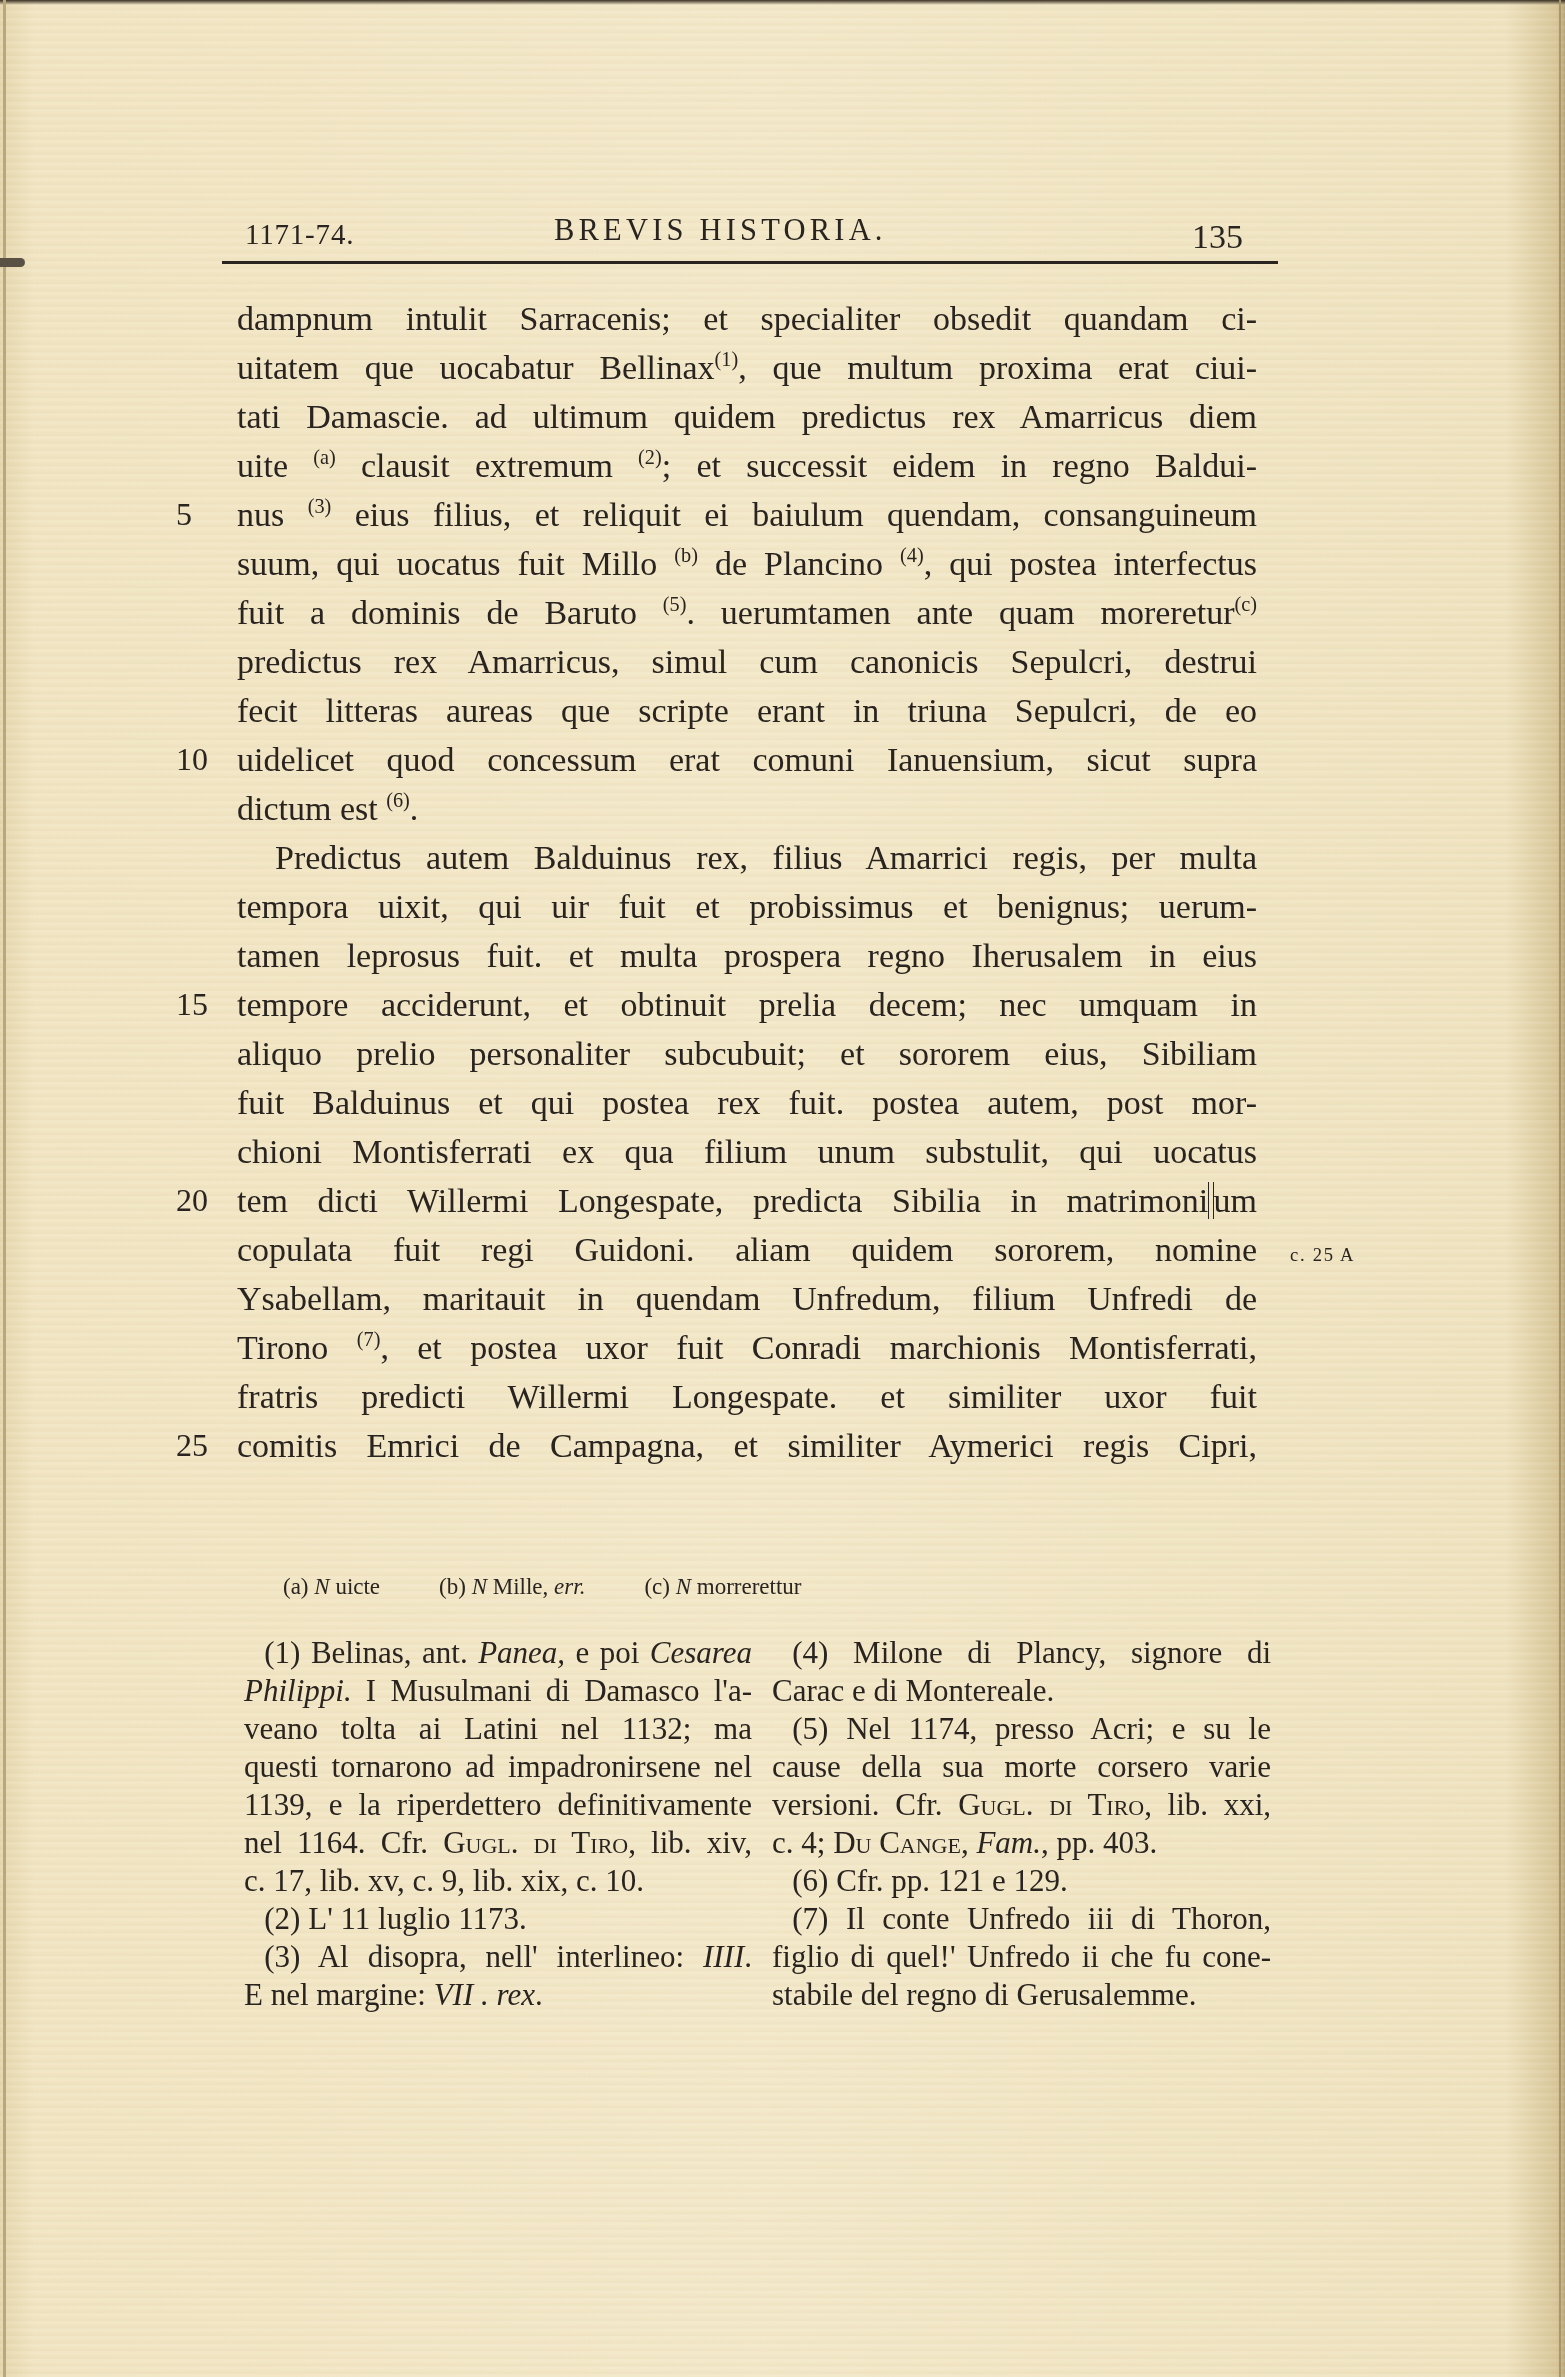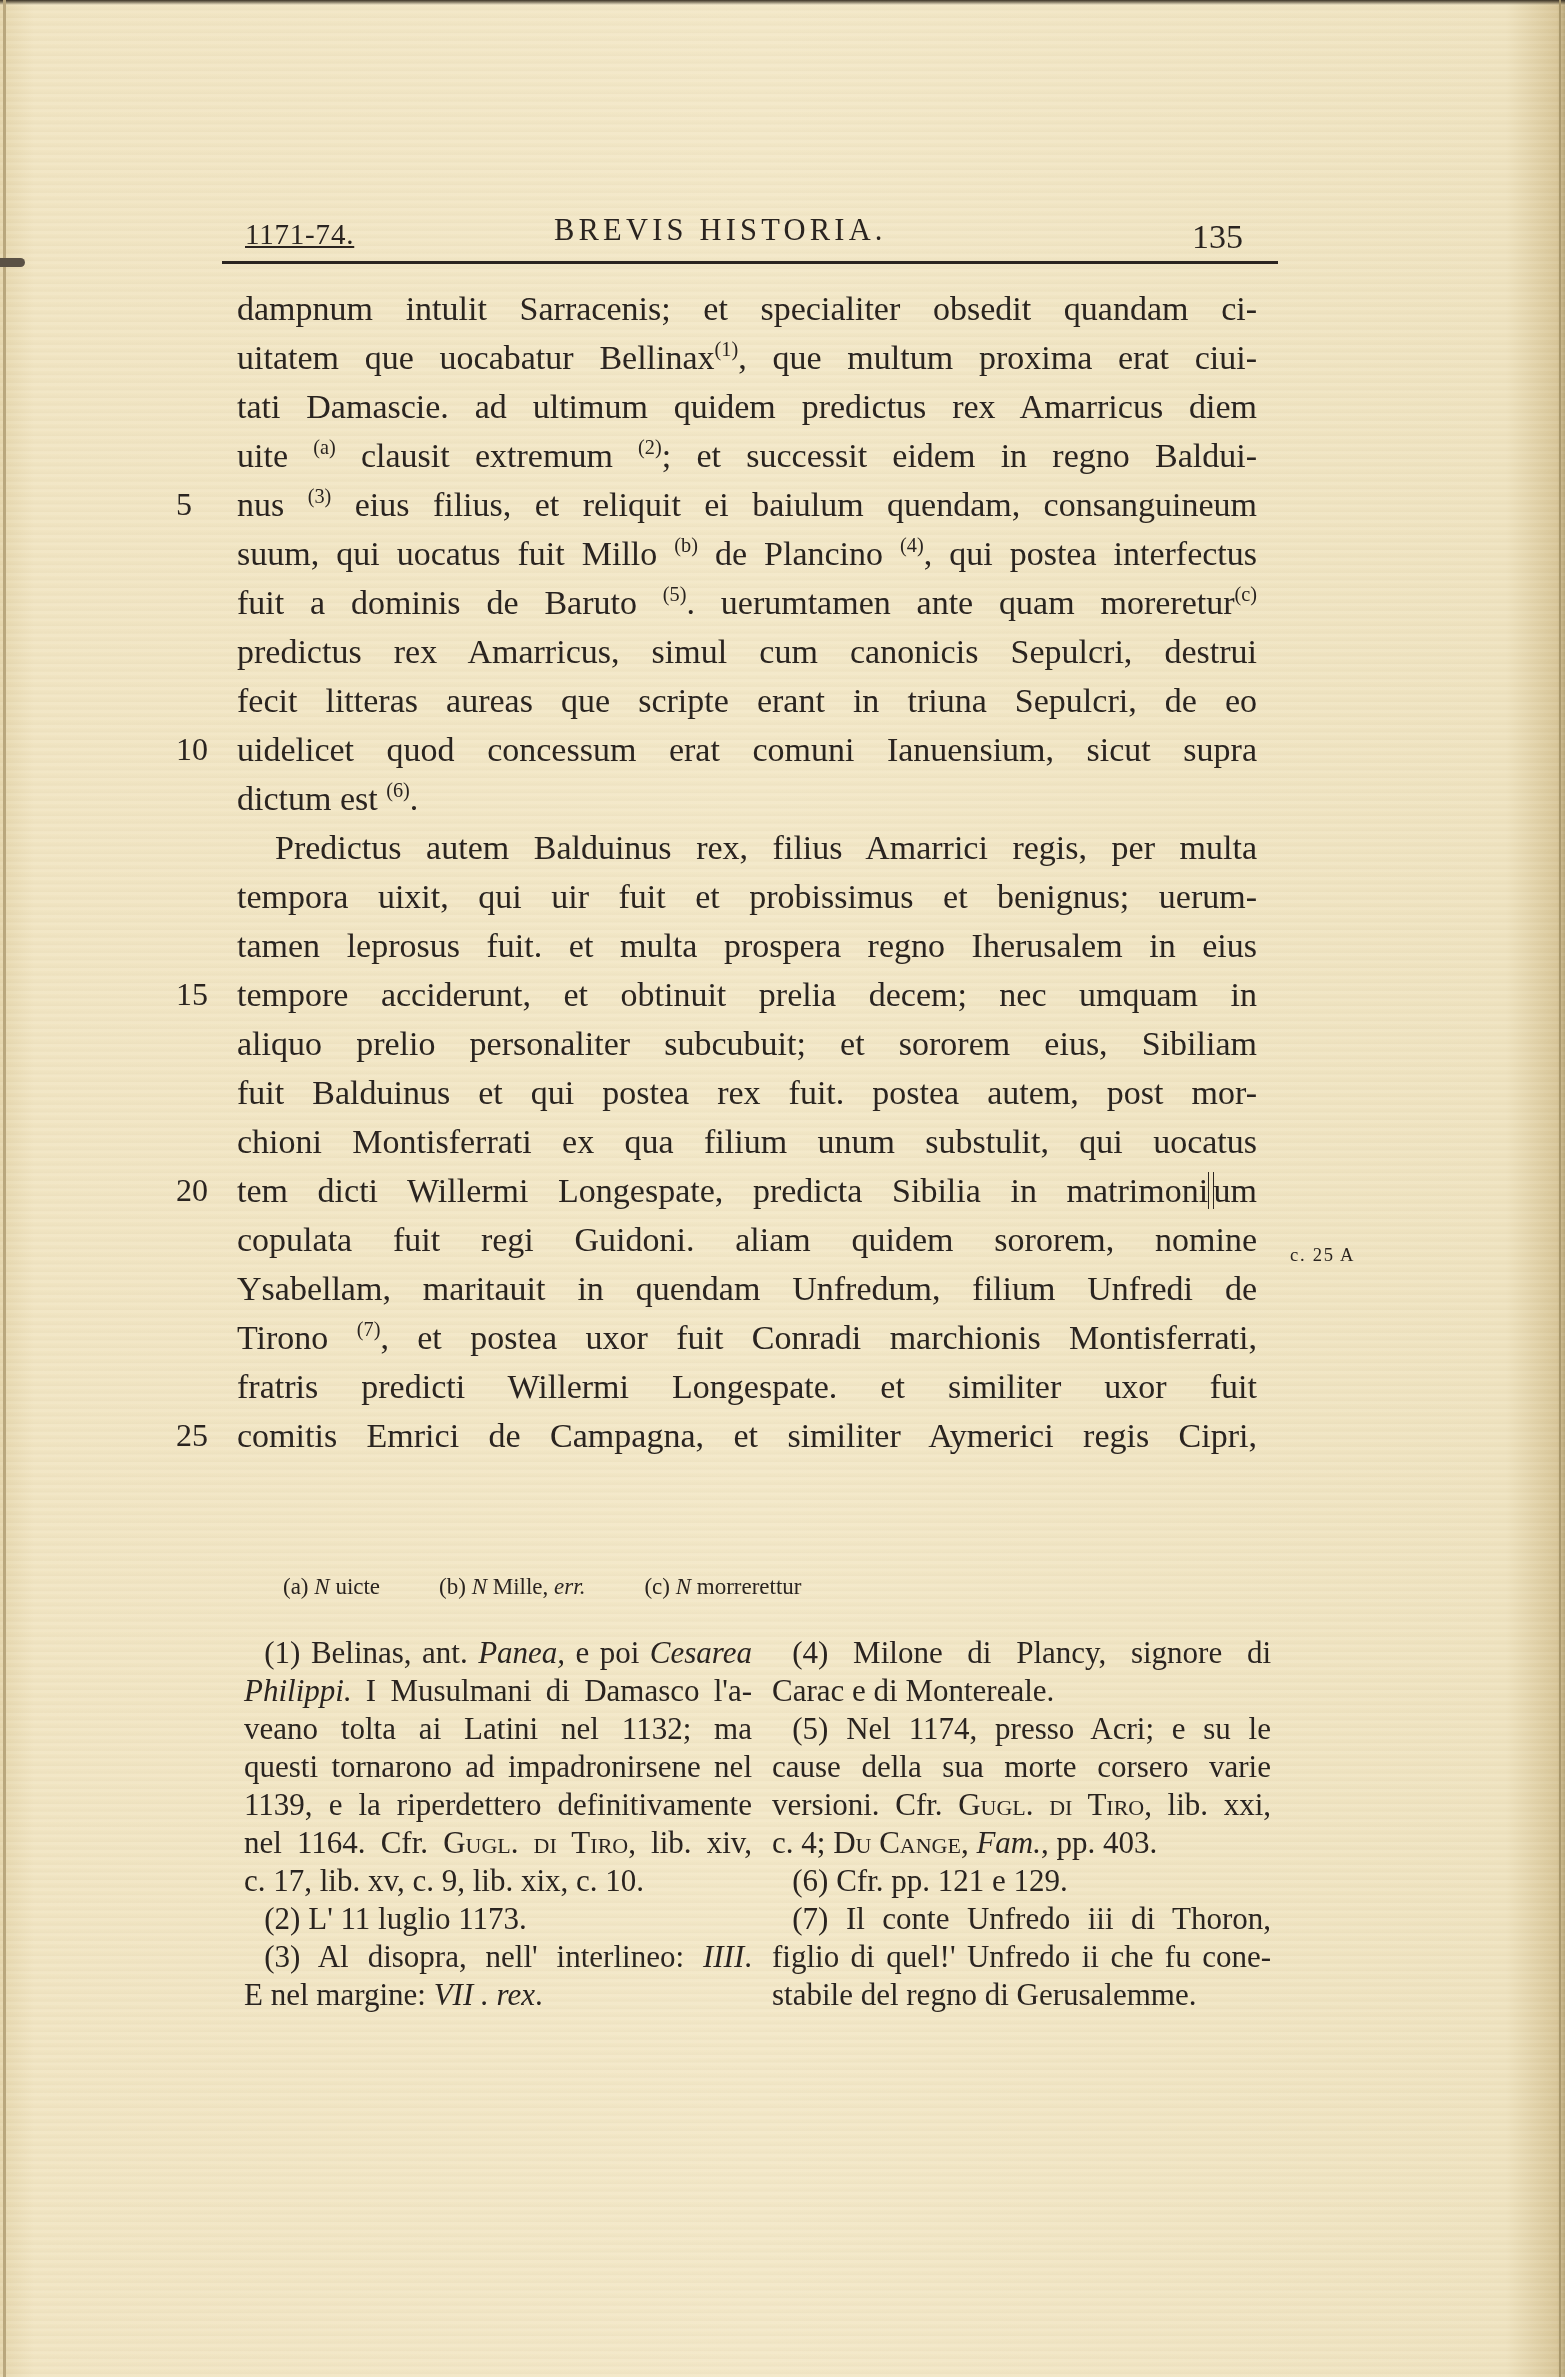--- a/index.html
+++ b/index.html
@@ -24,27 +24,27 @@
       background: #a8976c;
     }
     .top-shadow {
       position: absolute; left: 0; top: 0; width: 1565px; height: 5.1px;
       background: linear-gradient(180deg, #3a3225, rgba(58,50,37,0));
     }
     .tear { position:absolute; left:0; top:258px; width:25.4px; height:8.5px; background:#5a5145; border-radius:0 5.1px 5.1px 0; }
 
     
     .running-head { position: absolute; left: 245px; top: 213px; width: 998px; height: 42px; }
-    .rh-years { position: absolute; left: 0; top: 5.1px; font-size: 29px; letter-spacing: 0.8px; text-decoration: underline; }
+    .rh-years { position: absolute; left: 0; top: 5.1px; font-size: 29px; letter-spacing: 0.8px; }
     .rh-title { position: absolute; left: 309px; top: 0; font-size: 30.5px; letter-spacing: 4.2px; text-align: center; }
     .rh-page { position: absolute; right: 0; top: 5.1px; font-size: 34px; }
     .head-rule { position: absolute; left: 222px; top: 261px; width: 1056px; height: 2.5px; background: #2a2420; }
 
     
-    .main-text { position: absolute; left: 237px; top: 284px; width: 1020px; }
+    .main-text { position: absolute; left: 237px; top: 294px; width: 1020px; }
     .line {
       position: relative; height: 49px; line-height: 49px;
       font-size: 34px; text-align: justify; text-align-last: justify;
       white-space: nowrap;
     }
     .line.last { text-align-last: left; }
     .line.indent { padding-left: 38px; }
     .line-no {
       position: absolute; left: -61px; top: 0; width: 42px; text-align: left;
       font-size: 32px;

